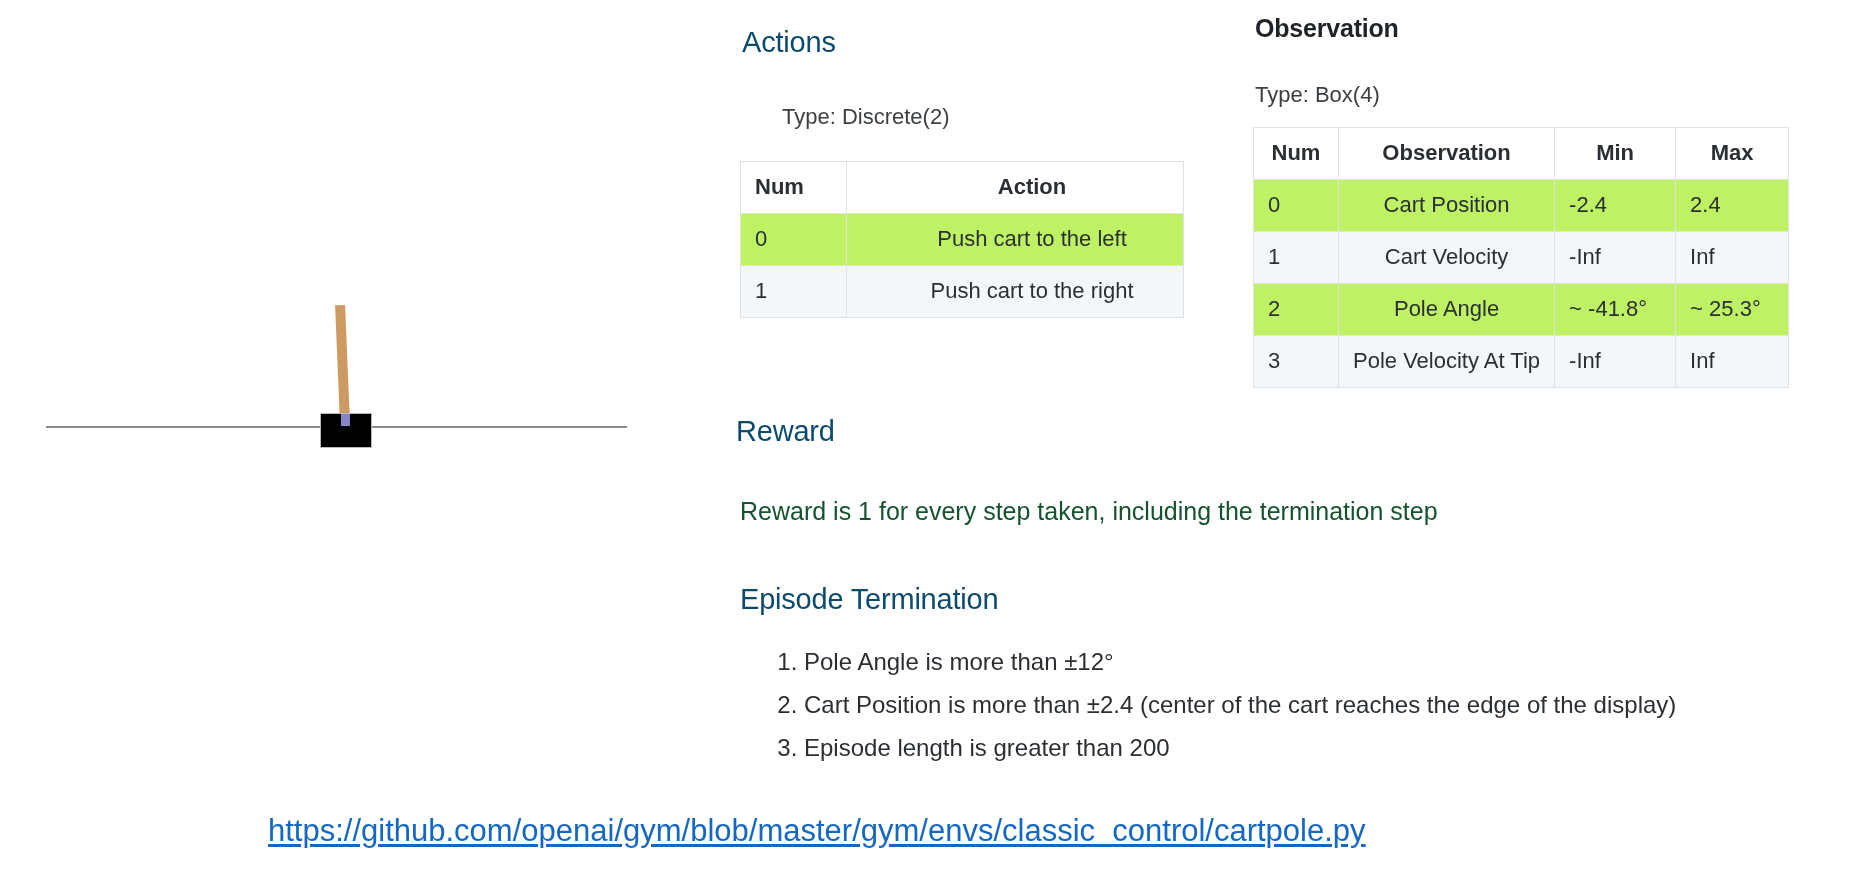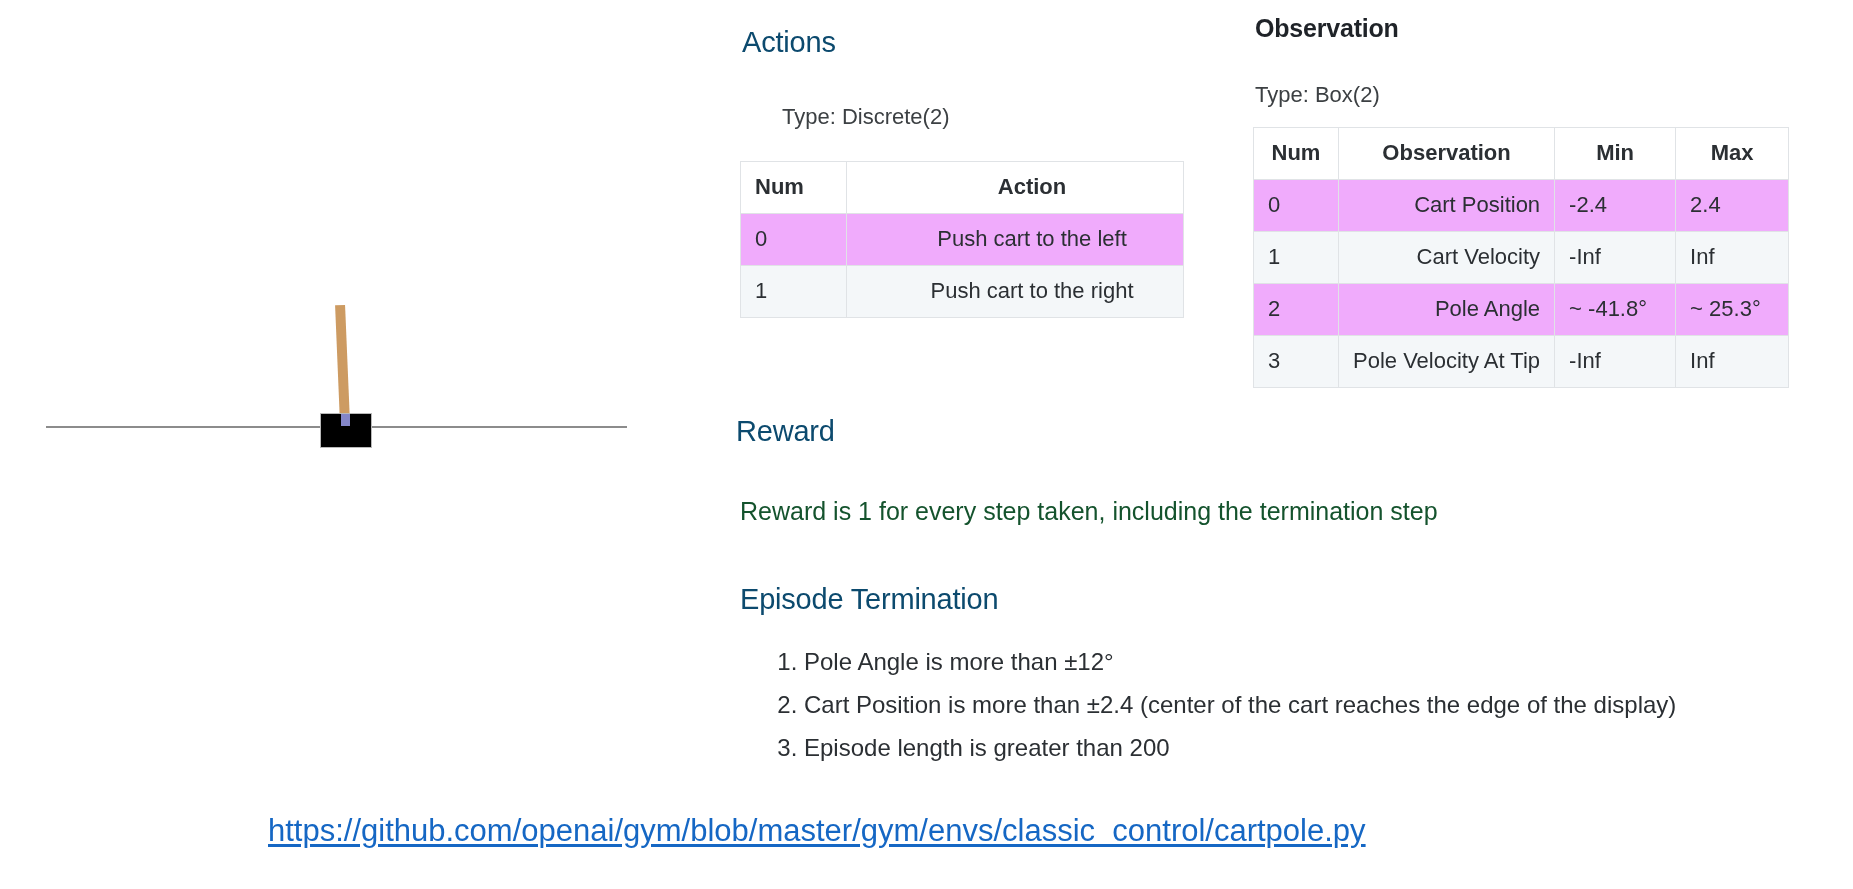--- a/index.html
+++ b/index.html
@@ -91,21 +91,21 @@
     font-size: 25px;
     font-weight: normal;
     color: #14532d;
     white-space: nowrap;
   }
 
   
   .data-table {
     position: absolute;
     border-collapse: collapse;
-    background: #f0abfc;
+    background: #bef264;
     font-size: 22px;
     border-radius: 30px;
   }
   .data-table th,
   .data-table td {
     border: 1px solid #e0e3e6;
     padding: 0 14px;
     font-weight: normal;
     color: #2b2f33;
     line-height: 1.1;
@@ -124,21 +124,21 @@
   #actions-table { left: 740px; top: 161px; }
   #actions-table th, #actions-table td { height: 51px; }
   #actions-table .col-num  { width: 77px;  text-align: left; }
   #actions-table .col-act  { width: 274px; text-align: center; padding-left: 48px; }
   #actions-table td.col-act { text-align: center; }
 
   
   #observation-table { left: 1253px; top: 127px; }
   #observation-table th, #observation-table td { height: 51px; }
   #observation-table .col-onum { width: 56px;  text-align: left; }
-  #observation-table .col-obs  { width: 184px; text-align: right; }
+  #observation-table .col-obs  { width: 184px; text-align: center; }
   #observation-table .col-min  { width: 92px;  text-align: left; }
   #observation-table .col-max  { width: 84px;  text-align: left; }
   #observation-table th.col-onum,
   #observation-table th.col-obs,
   #observation-table th.col-min,
   #observation-table th.col-max { text-align: center; }
 
   
   #termination-list {
     position: absolute;
@@ -194,21 +194,21 @@
       <td class="col-act">Push cart to the left</td>
     </tr>
     <tr>
       <td class="col-num">1</td>
       <td class="col-act">Push cart to the right</td>
     </tr>
   </tbody>
 </table>
 
 <div class="heading-md" style="left:1255px; top:14px;">Observation</div>
-<div class="type-line" style="left:1255px; top:82px;">Type: Box(2)</div>
+<div class="type-line" style="left:1255px; top:82px;">Type: Box(4)</div>
 
 <table class="data-table" id="observation-table">
   <thead>
     <tr>
       <th class="col-onum">Num</th>
       <th class="col-obs">Observation</th>
       <th class="col-min">Min</th>
       <th class="col-max">Max</th>
     </tr>
   </thead>

